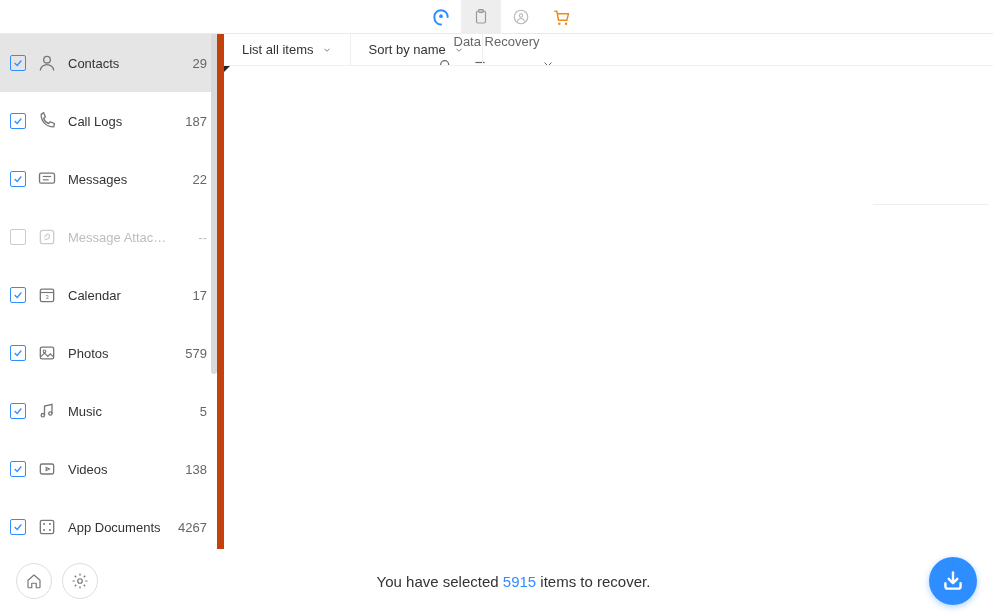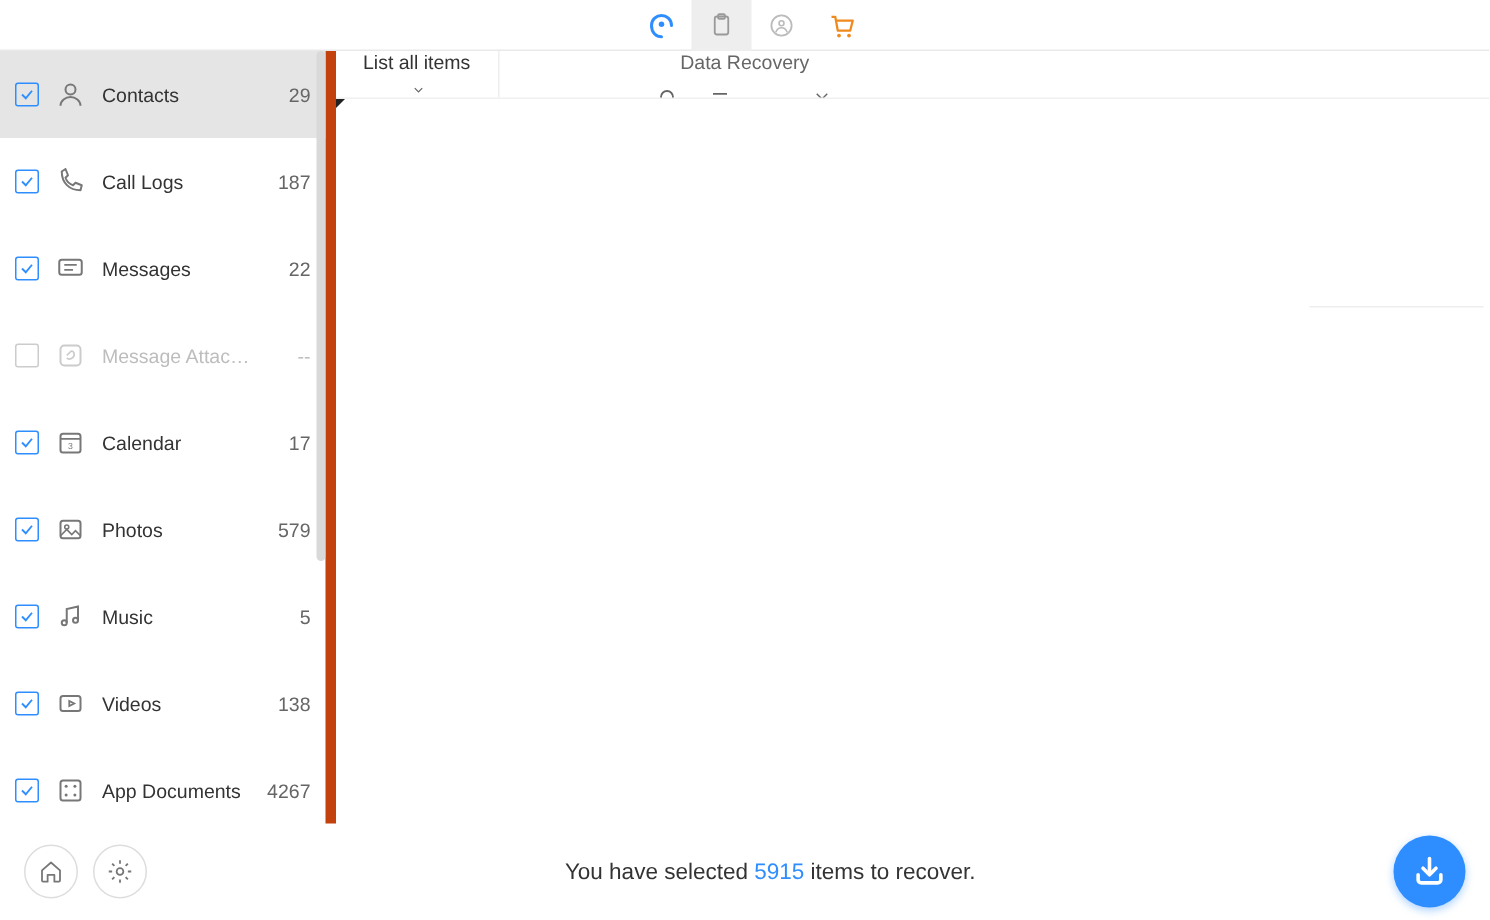--- a/index.html
+++ b/index.html
@@ -25,21 +25,21 @@
   .sidebar-item .cat-icon { width: 22px; height: 22px; display: flex; align-items: center; justify-content: center; flex: none; color: #777; }
   .sidebar-item.disabled .cat-icon { color: #ccc; }
   .sidebar-item .label { flex: 1; font-size: 13px; color: #333; white-space: nowrap; overflow: hidden; text-overflow: ellipsis; }
   .sidebar-item.disabled .label { color: #bdbdbd; }
   .sidebar-item .count { font-size: 13px; color: #666; min-width: 30px; text-align: right; }
   .sidebar-item.disabled .count { color: #bdbdbd; }
   .sidebar-scrollbar { position: absolute; right: 0; top: 0; width: 6px; height: 340px; background: #d9d9d9; border-radius: 3px; }
   
   .main { flex: 1; display: flex; flex-direction: column; position: relative; }
   .toolbar { height: 32px; display: flex; align-items: center; border-bottom: 1px solid #f0f0f0; }
-  .toolbar .tbtn { padding: 0 18px; font-size: 13px; color: #333; display: flex; align-items: center; gap: 6px; height: 100%; border-right: 1px solid #eee; cursor: pointer; flex-direction: column; }
+  .toolbar .tbtn { padding: 0 18px; font-size: 13px; color: #333; display: flex; align-items: center; gap: 6px; height: 100%; border-right: 1px solid #eee; cursor: pointer; }
   .toolbar .tbtn .chev { margin-left: 2px; }
   .corner-mark { position: absolute; left: 0; top: 32px; width: 0; height: 0; border-left: 6px solid #222; border-bottom: 6px solid transparent; }
   .content { flex: 1; background: #fff; }
   .ghost-divider { position: absolute; right: 4px; top: 170px; width: 116px; height: 1px; background: #eee; }
   
   .footer { height: 64px; display: flex; align-items: center; padding: 0 16px; gap: 27px; }
   .footer-left { display: flex; align-items: center; gap: 10px; }
   .round-btn { width: 36px; height: 36px; border: 1px solid #ddd; border-radius: 50%; display: flex; align-items: center; justify-content: center; cursor: pointer; }
   .footer-center { flex: 1; text-align: center; font-size: 15px; color: #333; }
   .footer-center .num { color: #2f8eff; }
@@ -265,20 +265,26 @@
     </div>
 
     <div class="main">
       <div class="toolbar">
         <div class="tbtn">
           <span>List all items</span>
           <svg class="chev" width="10" height="10" viewBox="0 0 24 24">
               <polyline points="6,9 12,15 18,9" fill="none" stroke="#666" stroke-width="2"></polyline>
             </svg>
         </div>
+        <div class="tbtn">
+          <span>Sort by name</span>
+          <svg class="chev" width="10" height="10" viewBox="0 0 24 24">
+              <polyline points="6,9 12,15 18,9" fill="none" stroke="#666" stroke-width="2"></polyline>
+            </svg>
+        </div>
       </div>
       <div class="corner-mark"></div>
       <div class="content"></div>
       <div class="ghost-divider"></div>
     </div>
   </div>
 
   <div class="footer">
     <div class="footer-left">
       <div class="round-btn">

